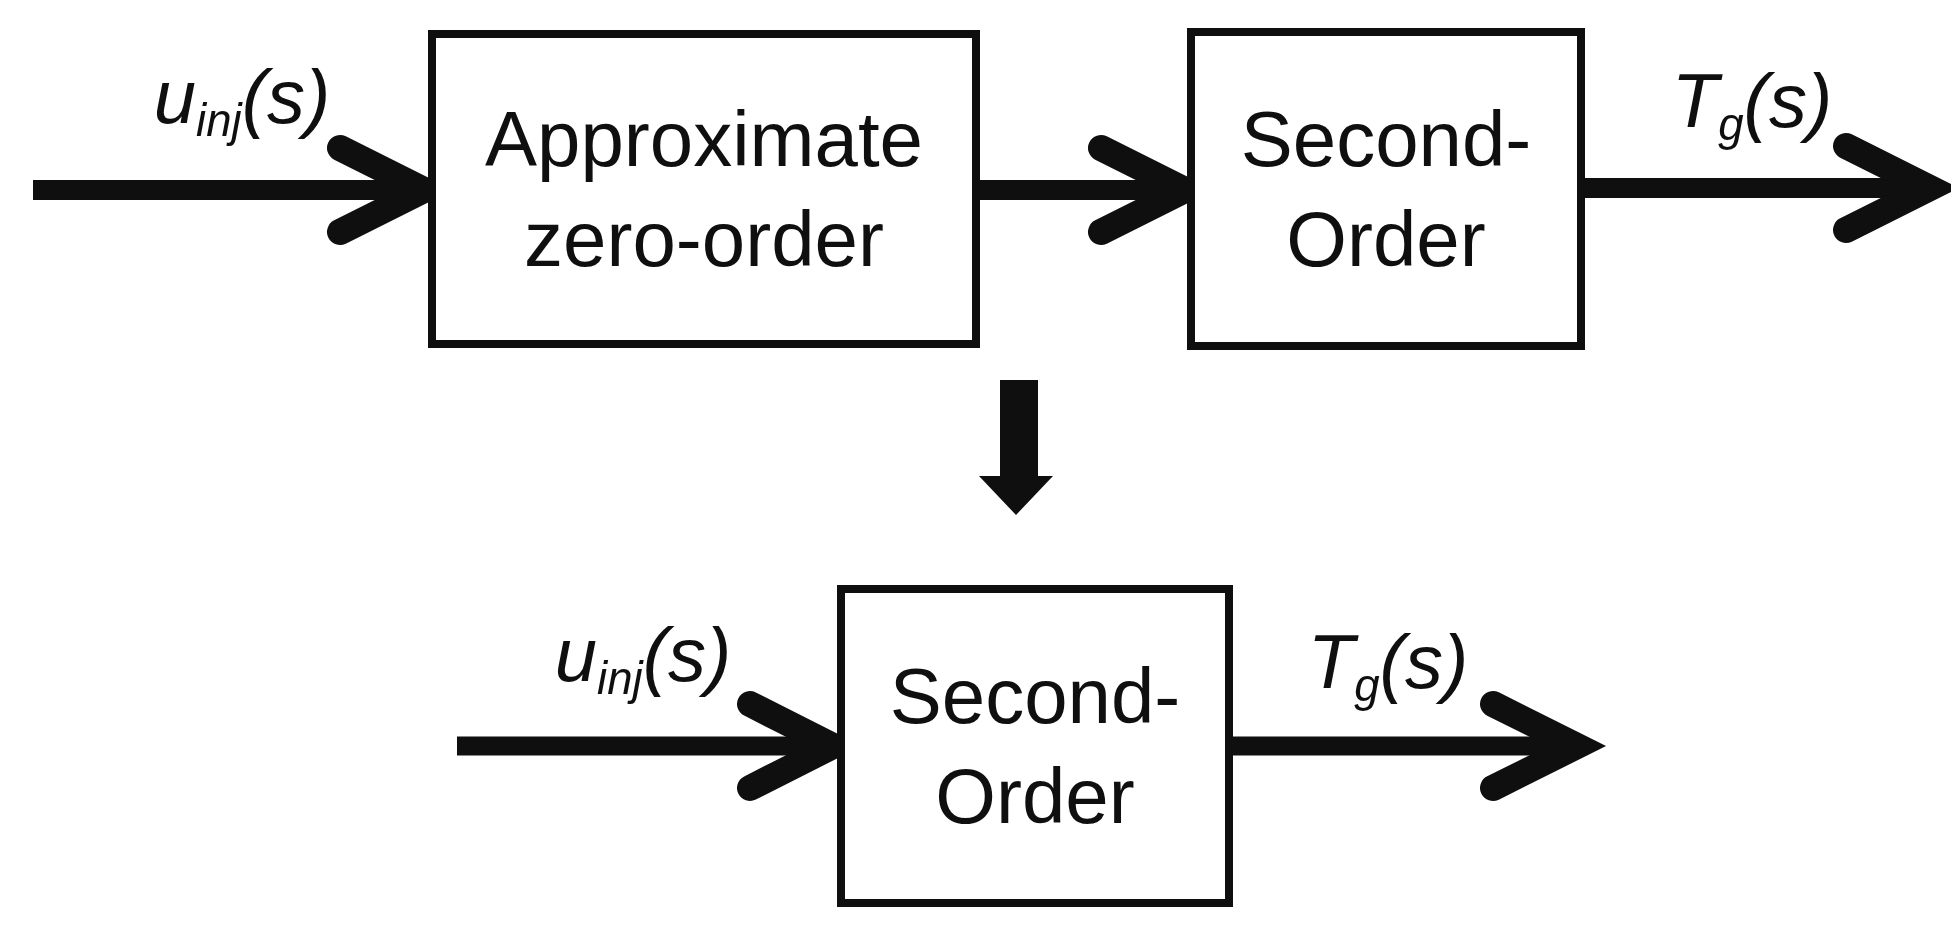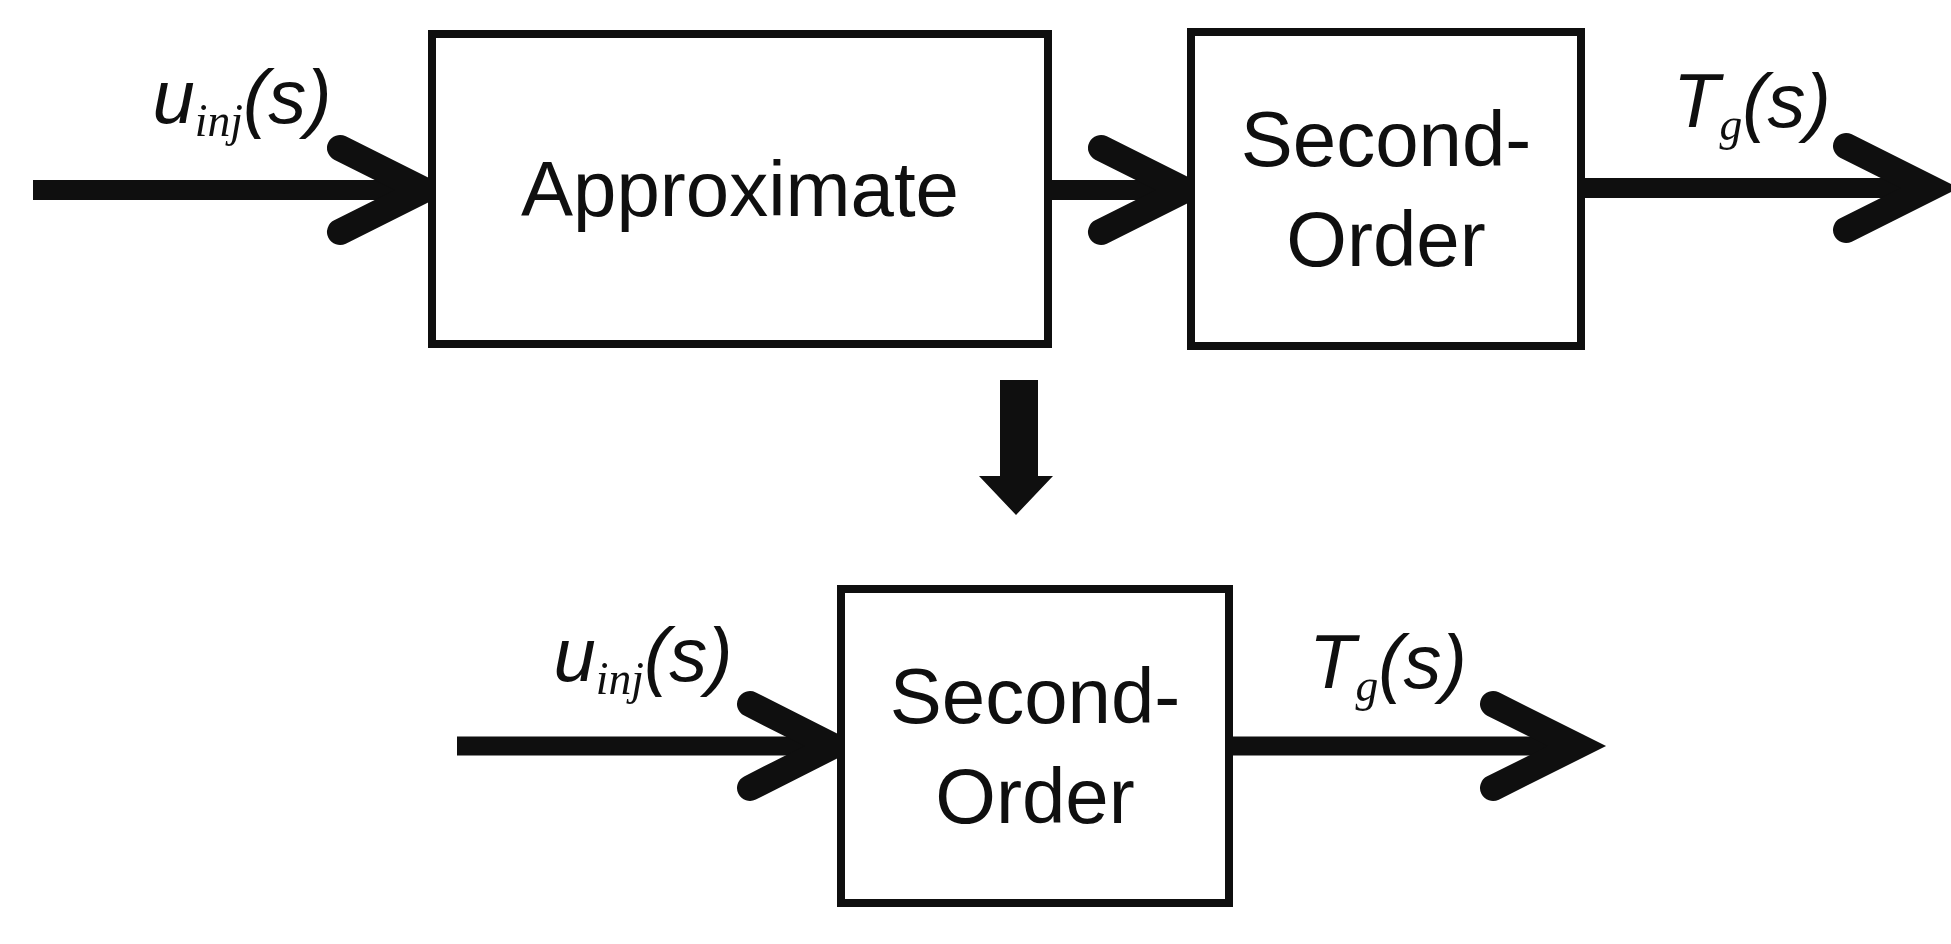--- a/index.html
+++ b/index.html
@@ -44,21 +44,20 @@
     font-style:italic;
     font-size:76px;
     line-height:90px;
     white-space:nowrap;
     color:var(--ink);
   }
   .sig .sub{
     font-size:0.60em;
     vertical-align:-0.28em;
     letter-spacing:0;
-    font-family:Liberation Serif, serif;
   }
 </style>
 </head>
 <body>
 
 <div class="canvas">
 
   <svg class="arrow-layer" viewBox="0 0 1951 944" xmlns="http://www.w3.org/2000/svg">
 
     <g stroke="#0f0f0f" fill="none">
@@ -84,22 +83,23 @@
       <line x1="457" y1="746" x2="817" y2="746" stroke-width="19"></line>
       <path d="M750,704 L833,746 L750,788" stroke-width="26" stroke-linecap="round" stroke-linejoin="miter"></path>
     </g>
 
     <g stroke="#0f0f0f" fill="none">
       <line x1="1233" y1="746" x2="1559" y2="746" stroke-width="19"></line>
       <path d="M1493,704 L1577,746 L1493,788" stroke-width="26" stroke-linecap="round" stroke-linejoin="miter"></path>
     </g>
   </svg>
 
-  <div class="block" style="left:428px; top:30px; width:624px; height:318px;">
+  <div class="block" style="left:428px; top:30px; width:552px; height:318px;">
     <div class="bline">Approximate</div>
+    <div class="bline">zero-order</div>
   </div>
 
   <div class="block" style="left:1187px; top:28px; width:398px; height:322px;">
     <div class="bline">Second-</div>
     <div class="bline">Order</div>
   </div>
 
   <div class="block" style="left:837px; top:585px; width:396px; height:322px;">
     <div class="bline">Second-</div>
     <div class="bline">Order</div>

